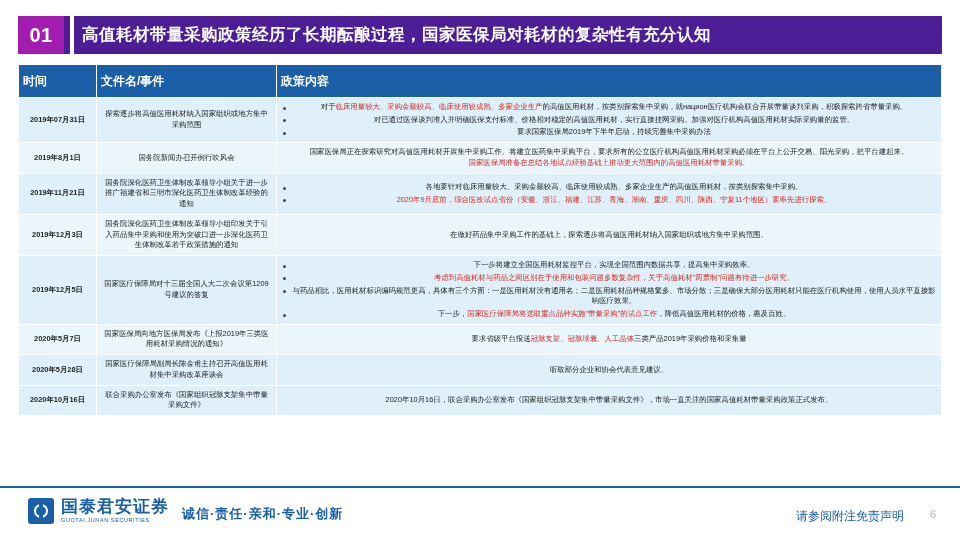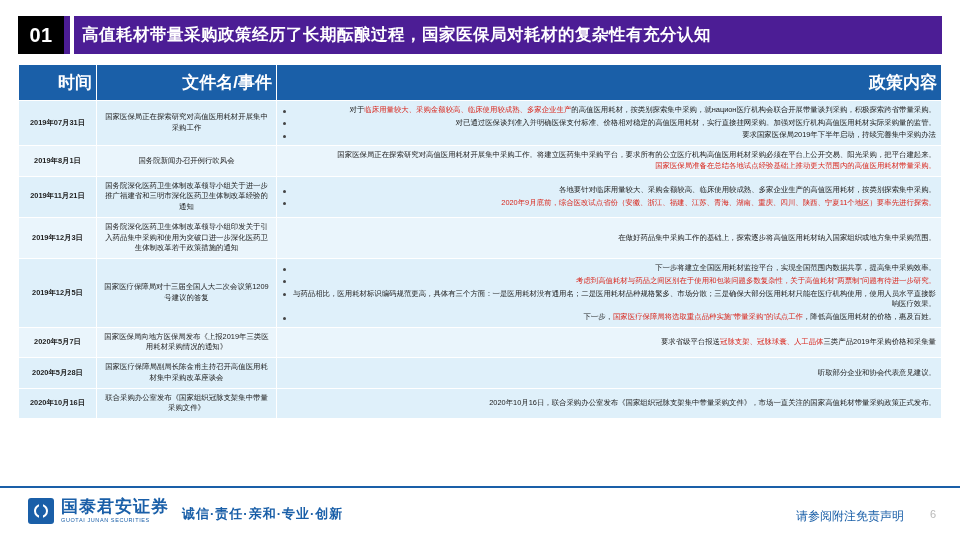--- a/index.html
+++ b/index.html
@@ -27,21 +27,21 @@
     top: 16px;
     left: 18px;
     right: 18px;
     height: 38px;
     display: flex;
     align-items: stretch;
   }
   .slide-number-box {
     width: 46px;
     height: 38px;
-    background: #000000;
+    background: #a21caf;
     color: #ffffff;
     font-size: 20px;
     font-weight: bold;
     display: flex;
     align-items: center;
     justify-content: center;
     letter-spacing: 0.5px;
   }
   .title-bar {
     flex: 1;
@@ -75,25 +75,25 @@
     width: 924px;
   }
   table.policy-table {
     border-collapse: collapse;
     width: 100%;
     table-layout: fixed;
   }
   table.policy-table th {
     background: #1a5fa8;
     color: #ffffff;
-    font-size: 17px;
+    font-size: 12px;
     font-weight: bold;
     padding: 6px 4px;
     border: 1px solid #ffffff;
-    text-align: right;
+    text-align: left;
     height: 20px;
   }
   table.policy-table td {
     border: 1px solid #ffffff;
     vertical-align: middle;
     font-size: 7.4px;
     line-height: 1.45;
     padding: 4px 5px;
     color: #222222;
   }
@@ -105,21 +105,21 @@
     width: 72px;
   }
   td.c-doc {
     text-align: center;
     font-size: 7.6px;
     color: #1a1a1a;
     width: 176px;
     line-height: 1.5;
   }
   td.c-content {
-    text-align: right;
+    text-align: center;
   }
   tr.row-blue td { background: #dff0fa; }
   tr.row-alt td { background: #eaf5fc; }
 
   ul.bullets {
     margin: 0;
     padding: 0;
     list-style: none;
   }
   ul.bullets li {
@@ -259,21 +259,21 @@
       <thead>
         <tr>
           <th>时间</th>
           <th>文件名/事件</th>
           <th>政策内容</th>
         </tr>
       </thead>
       <tbody>
           <tr class="row-blue">
             <td class="c-time">2019年07月31日</td>
-            <td class="c-doc">国家医保局正在探索研究对高值医用耗材开展集中采购工作</td>
+            <td class="c-doc">探索逐步将高值医用耗材纳入国家组织或地方集中采购范围</td>
             <td class="c-content">
               <ul class="bullets">
                 <li>对于<span class="red">临床用量较大、采购金额较高、临床使用较成熟、多家企业生产</span>的高值医用耗材，按类别探索集中采购，就национ医疗机构会联合开展带量谈判采购，积极探索跨省带量采购。</li>
                 <li>对已通过医保谈判准入并明确医保支付标准、价格相对稳定的高值医用耗材，实行直接挂网采购。加强对医疗机构高值医用耗材实际采购量的监管。</li>
                 <li>要求国家医保局2019年下半年启动，持续完善集中采购办法</li>
               </ul>
             </td>
           </tr>
           <tr class="row-alt">
             <td class="c-time">2019年8月1日</td>

